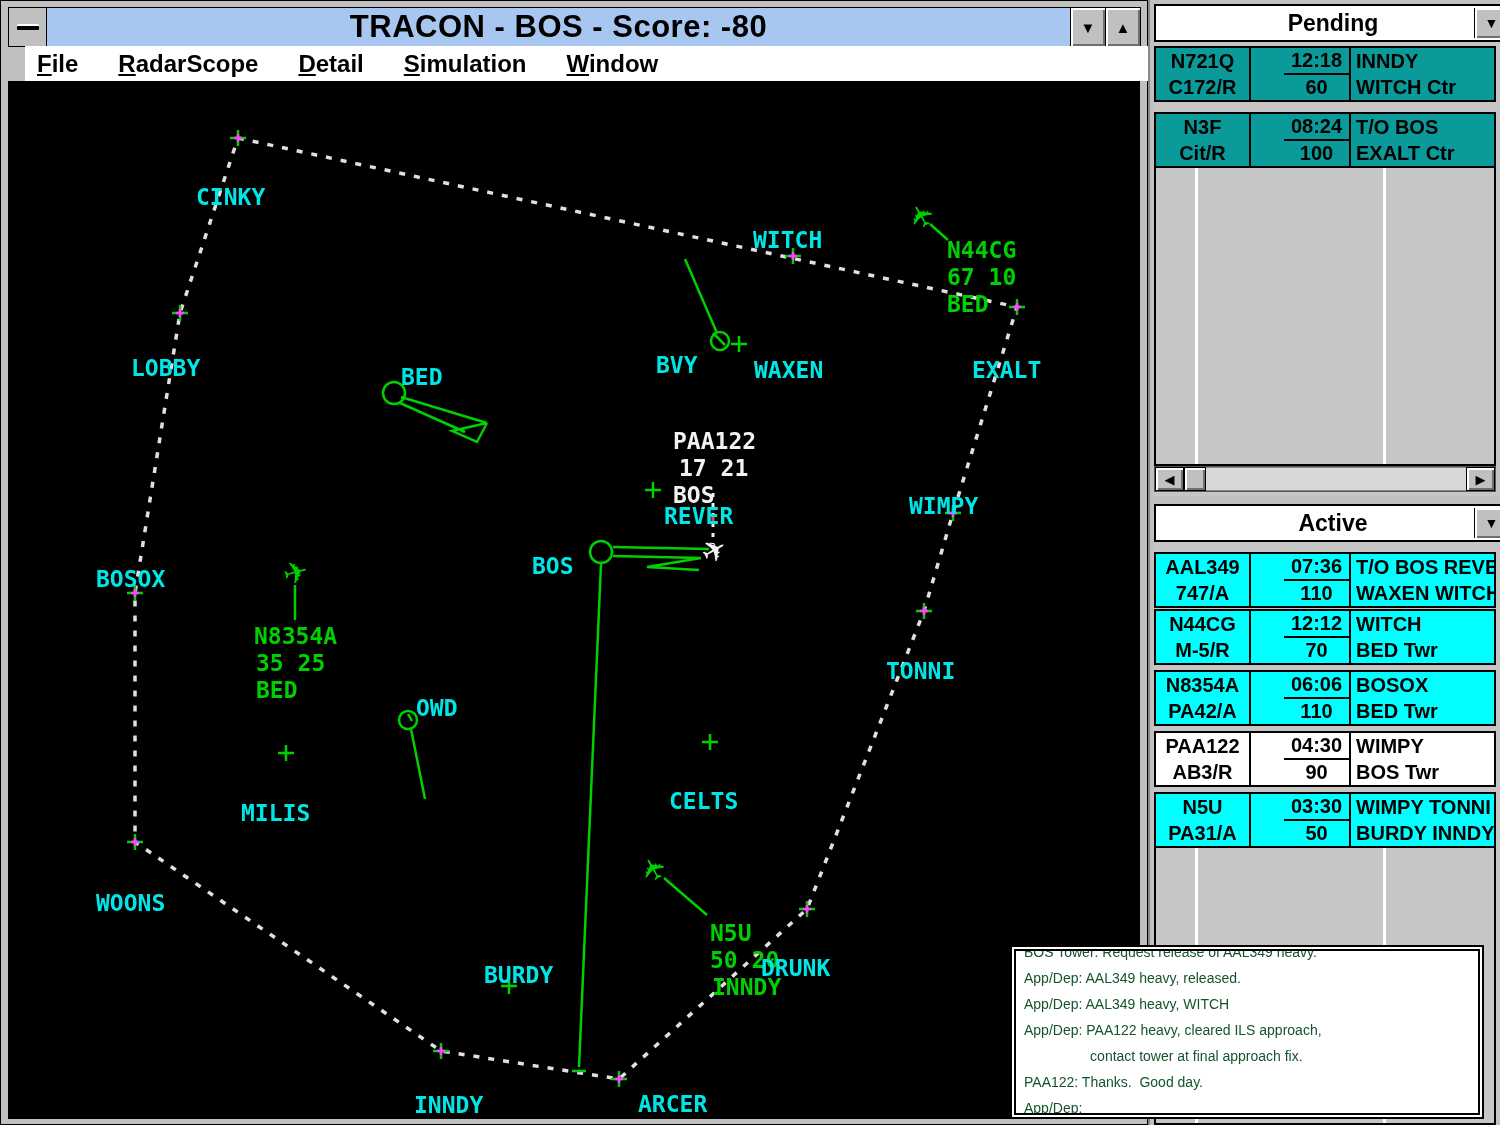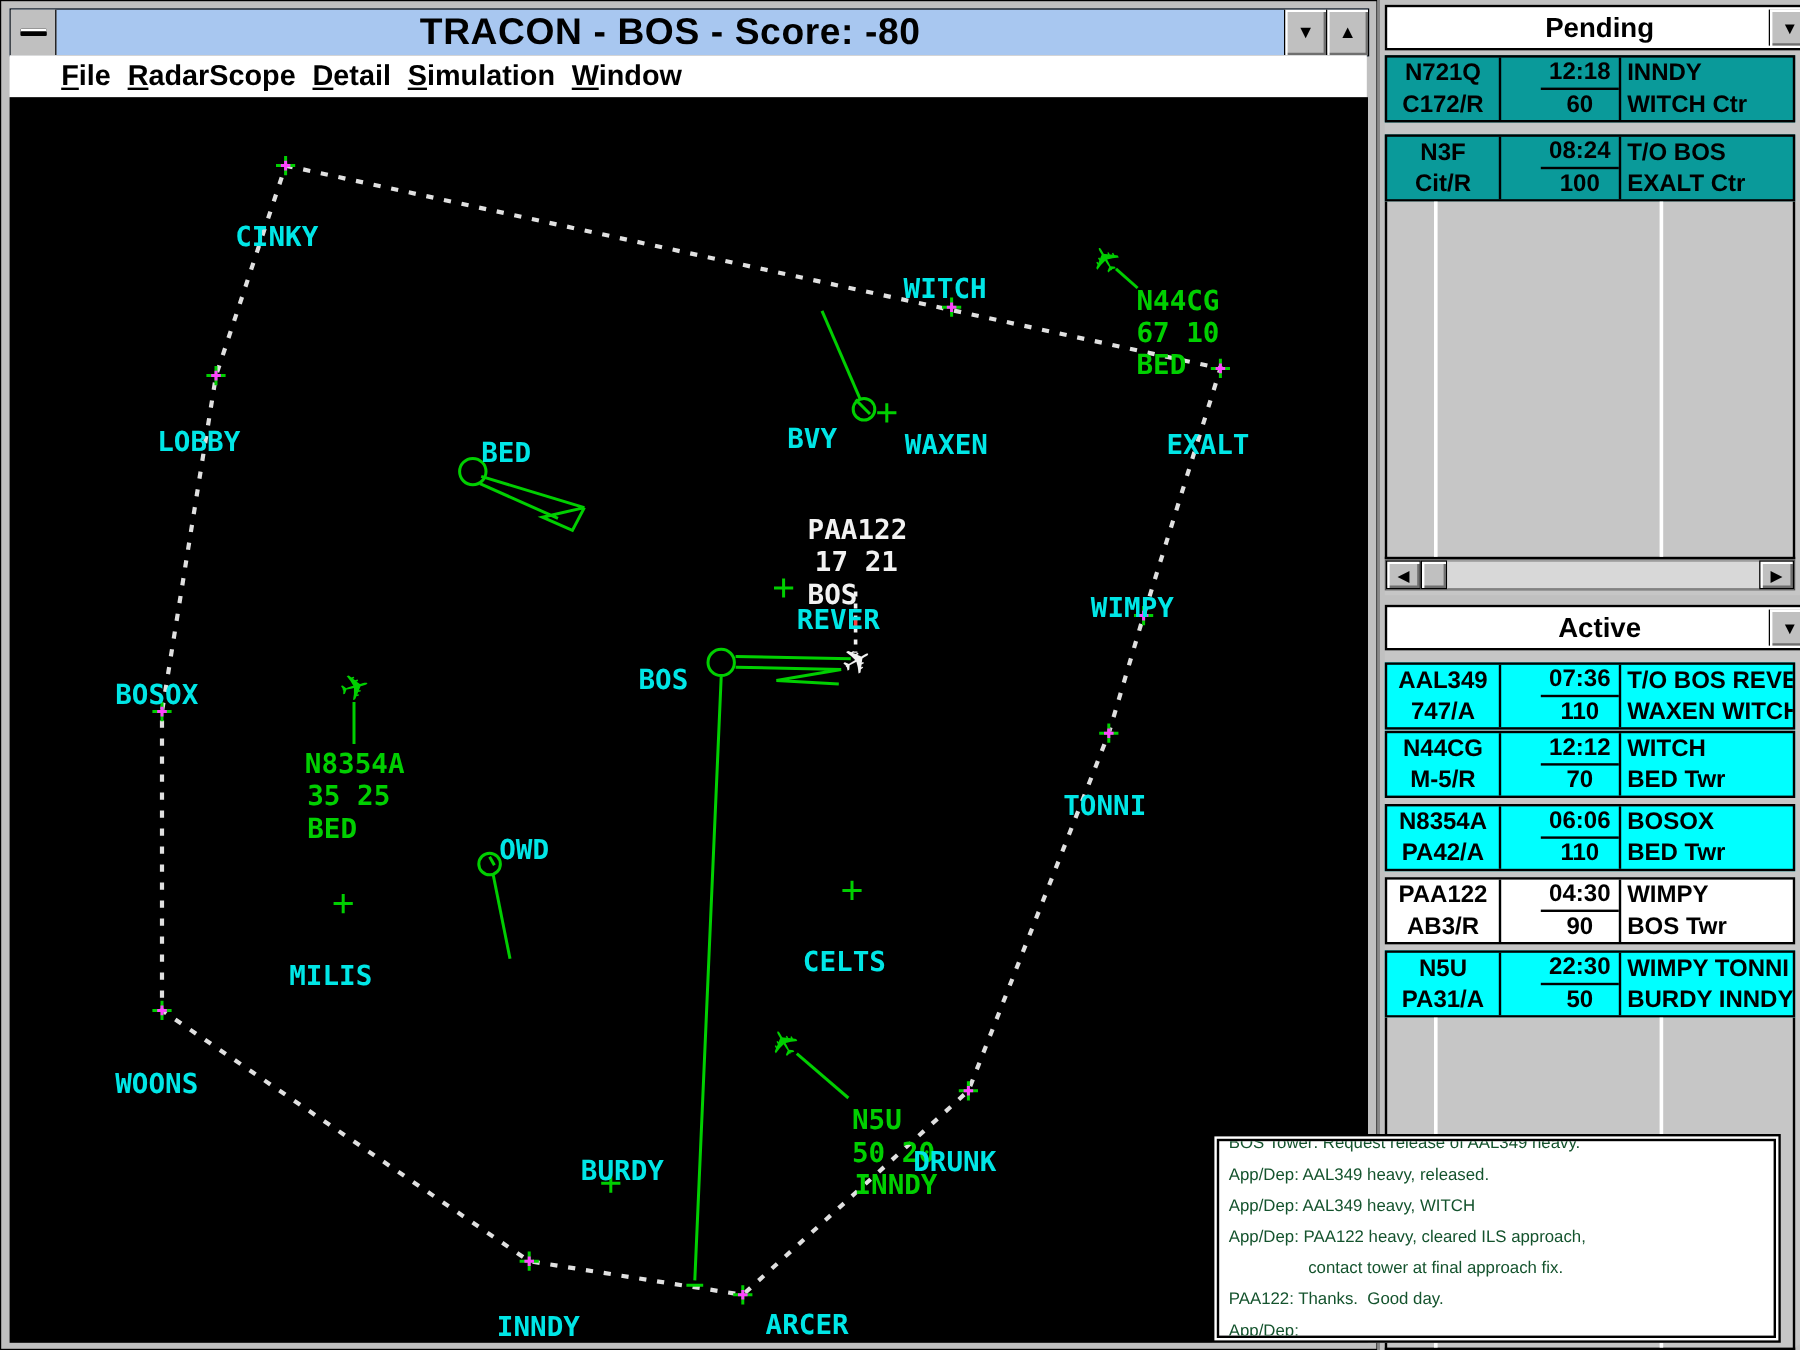--- a/index.html
+++ b/index.html
@@ -14,23 +14,23 @@
   .ctrlbox { width:37px; height:100%; background:#c0c0c0; border-right:1px solid #000;
              display:flex; align-items:center; justify-content:center; }
   .ctrl-dash { width:22px; height:6px; background:#000;
                box-shadow:inset 0 2px 0 #fff; border-radius:1px; }
   .title-text { flex:1; text-align:center; font-size:31px; font-weight:bold; color:#000;
                 line-height:37px; letter-spacing:0.5px; }
   .tb-btn { width:34px; height:100%; background:#c0c0c0; border-left:1px solid #000;
             display:flex; align-items:center; justify-content:center;
             font-size:15px; color:#000;
             box-shadow:inset 2px 2px 0 #fff, inset -2px -2px 0 #6f6f6f; }
-  #menubar { position:absolute; left:7px; top:45px; width:1131px; height:35px;
-             background:#fff; display:flex; align-items:center; gap:14px;
-             padding-left:43px; box-sizing:border-box; }
+  #menubar { position:absolute; left:24px; top:45px; width:1131px; height:35px;
+             background:#fff; display:flex; align-items:center; gap:40px;
+             padding-left:12px; box-sizing:border-box; }
   .menu-item { display:block; font-size:24px; font-weight:bold; color:#000; cursor:default; }
   .menu-item::first-letter { text-decoration:underline; }
 
   
   #scope { position:absolute; left:7px; top:80px; width:1132px; height:1038px; background:#000; }
   #scope svg { display:block; }
   .navlabel { font-family:"DejaVu Sans Mono", monospace; font-weight:bold;
               font-size:23px; fill:#00e6e6; }
   .acblock  { font-family:"DejaVu Sans Mono", monospace; font-weight:bold;
               font-size:23px; fill:#00cf00; }
@@ -355,21 +355,21 @@
           <div>BOS Twr</div>
         </div>
       </div>
 
       <div class="strip cyan" style="top:288px;">
         <div class="c1">
           <div>N5U</div>
           <div>PA31/A</div>
         </div>
         <div class="c2">
-          <div class="tcell">22:30</div>
+          <div class="tcell">03:30</div>
           <div>50</div>
         </div>
         <div class="c3">
           <div>WIMPY TONNI</div>
           <div>BURDY INNDY Ctr</div>
         </div>
       </div>
 
       <div class="empty-strips" style="top:344px; height:277px;">
         <div class="vline" style="left:39px;"></div>

